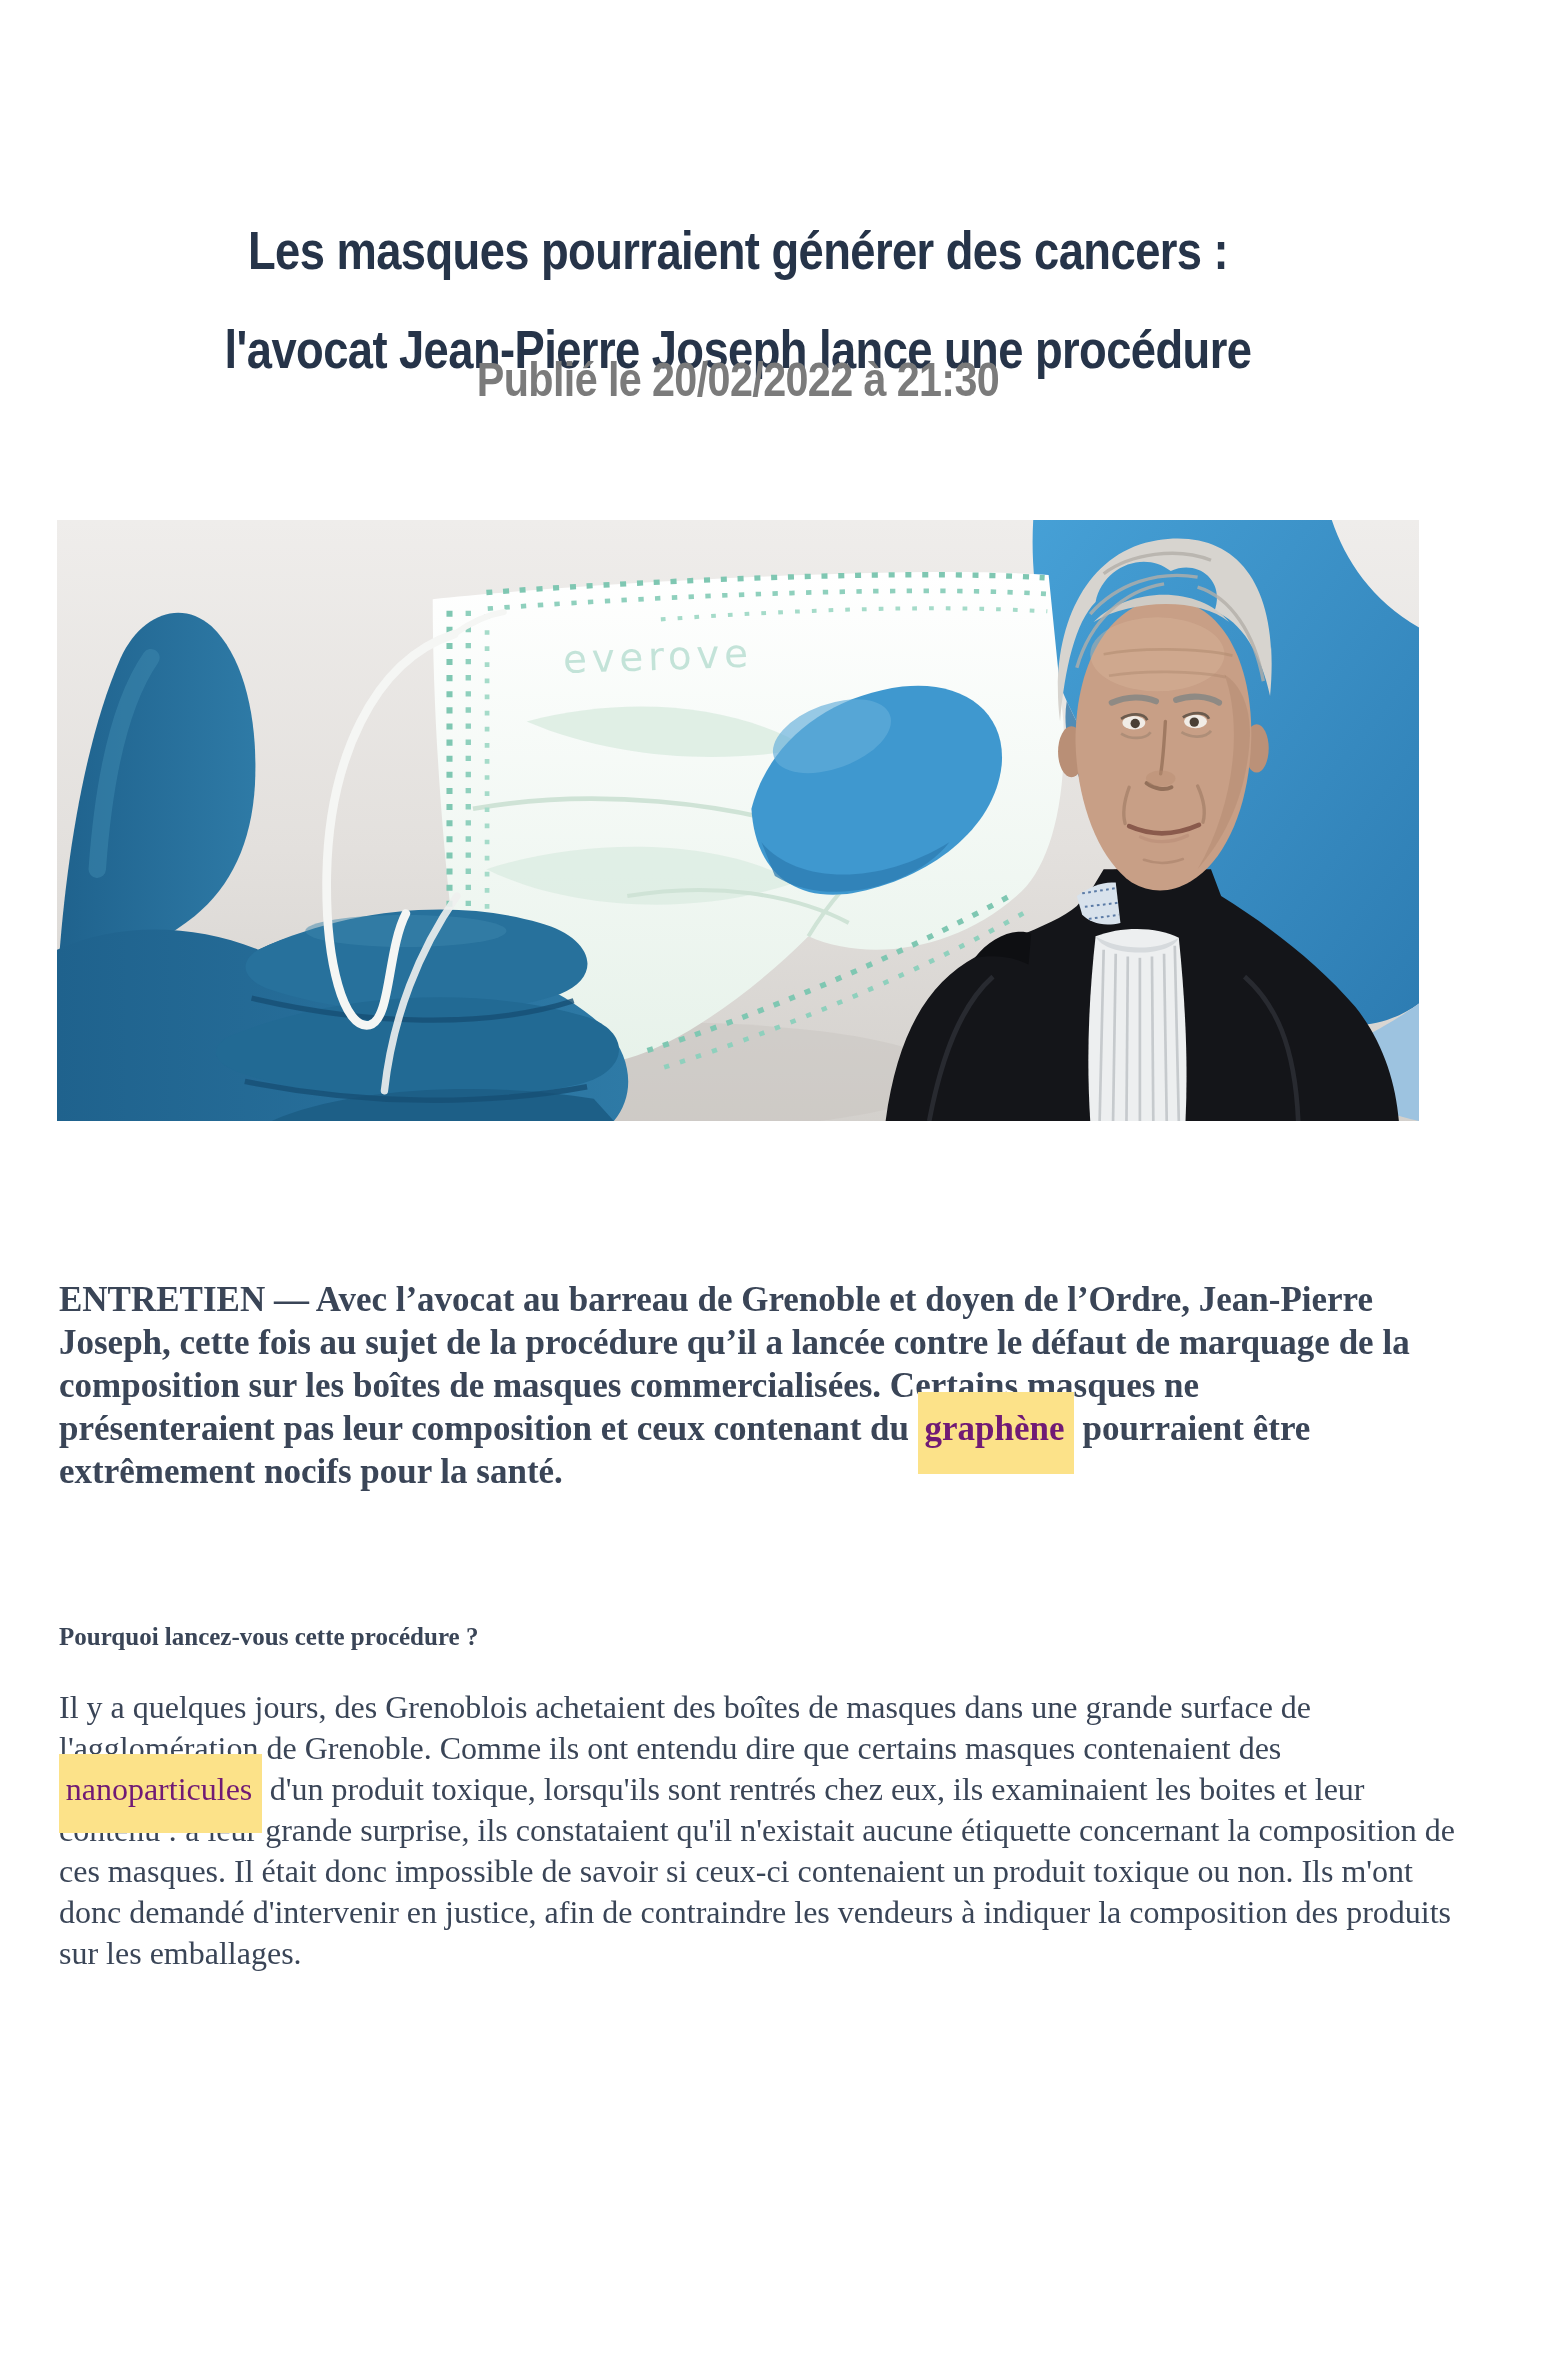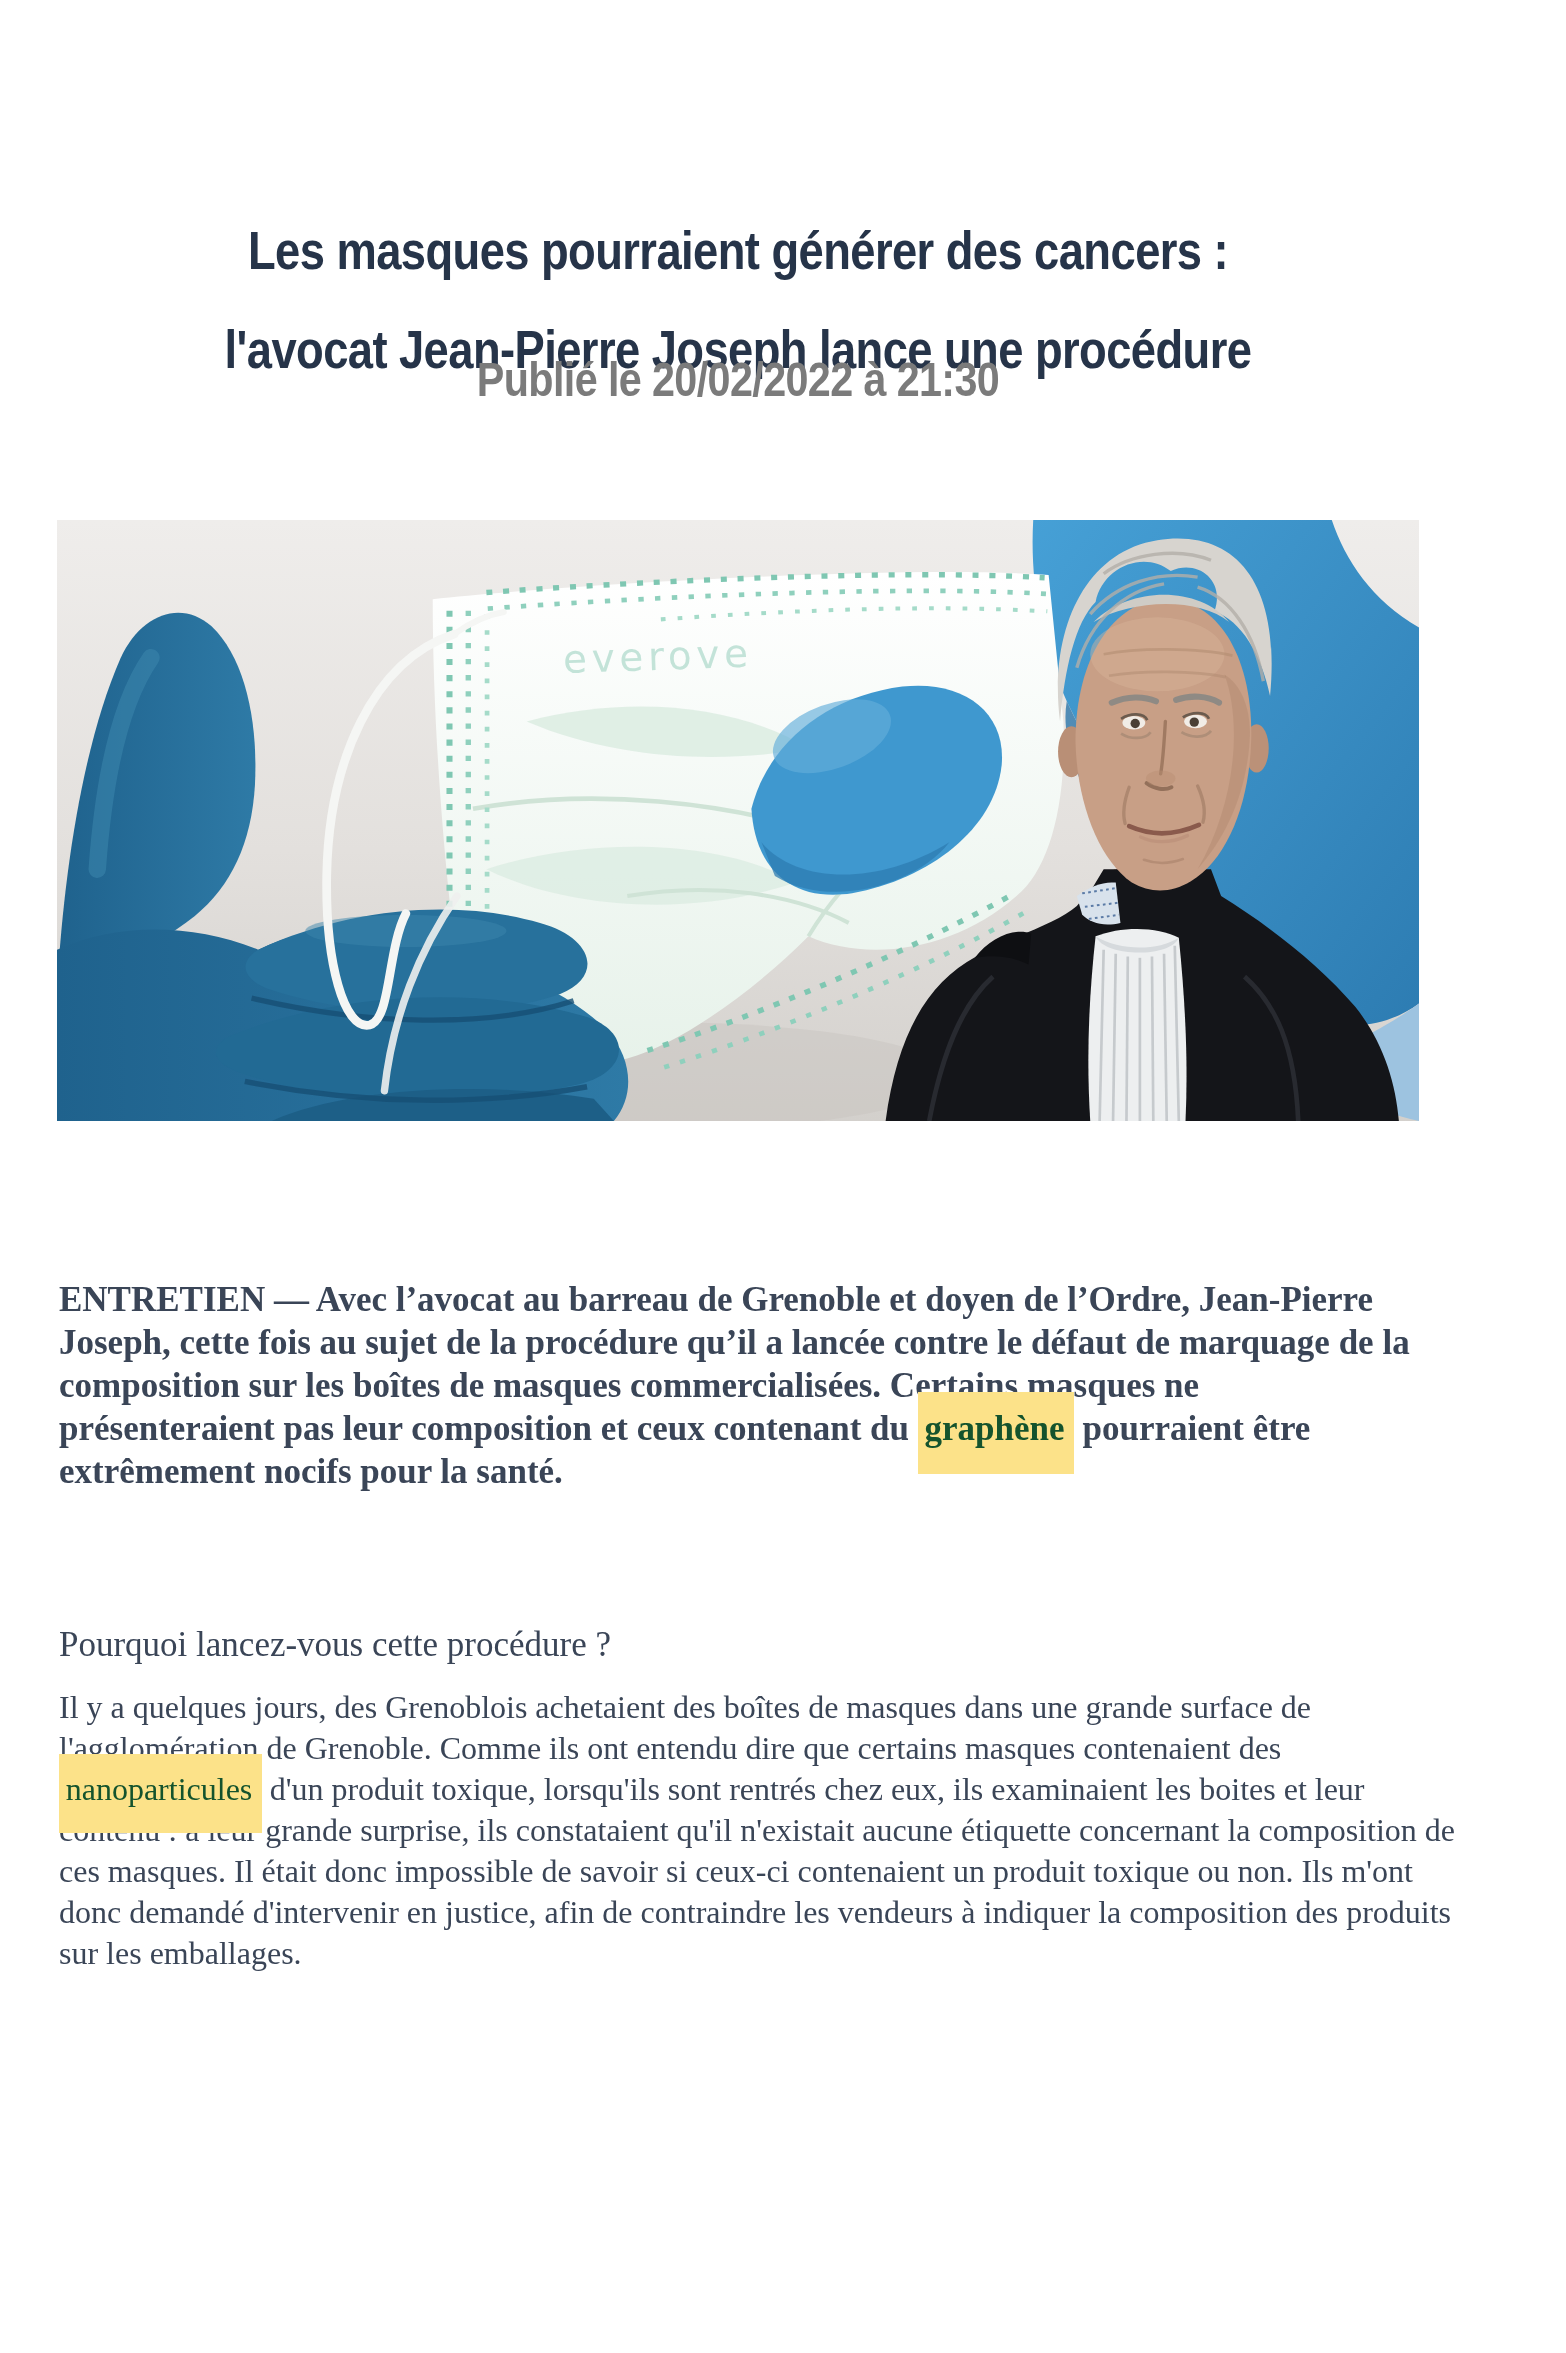--- a/index.html
+++ b/index.html
@@ -21,28 +21,28 @@
   .hero{
     position:absolute;left:57px;top:520px;width:1362px;height:601px;overflow:hidden;
   }
   .serif{font-family:"Liberation Serif","DejaVu Serif",serif;color:#3a4557;}
   .intro{
     position:absolute;left:59px;top:1243px;width:1355px;
     font-weight:700;font-size:35px;line-height:43px;
   }
   .qhead{
     position:absolute;left:59px;top:1596px;width:1355px;
-    font-weight:400;font-size:35px;line-height:40px;
+    font-weight:700;font-size:25px;line-height:40px;
   }
   .answer{
     position:absolute;left:59px;top:1655px;width:1412px;
     font-weight:400;font-size:32px;line-height:41px;
   }
   .hl{
-    background:#fce289;color:#14532d;
+    background:#fce289;color:#701a75;
     padding:17.4px 9.4px 25.5px 6.7px;position:relative;
   }
 </style>
 </head>
 <body>
 
 <h1 class="title">
   <span>Les masques pourraient générer des cancers :</span>
   <span>l'avocat Jean-Pierre Joseph lance une procédure</span>
 </h1>

